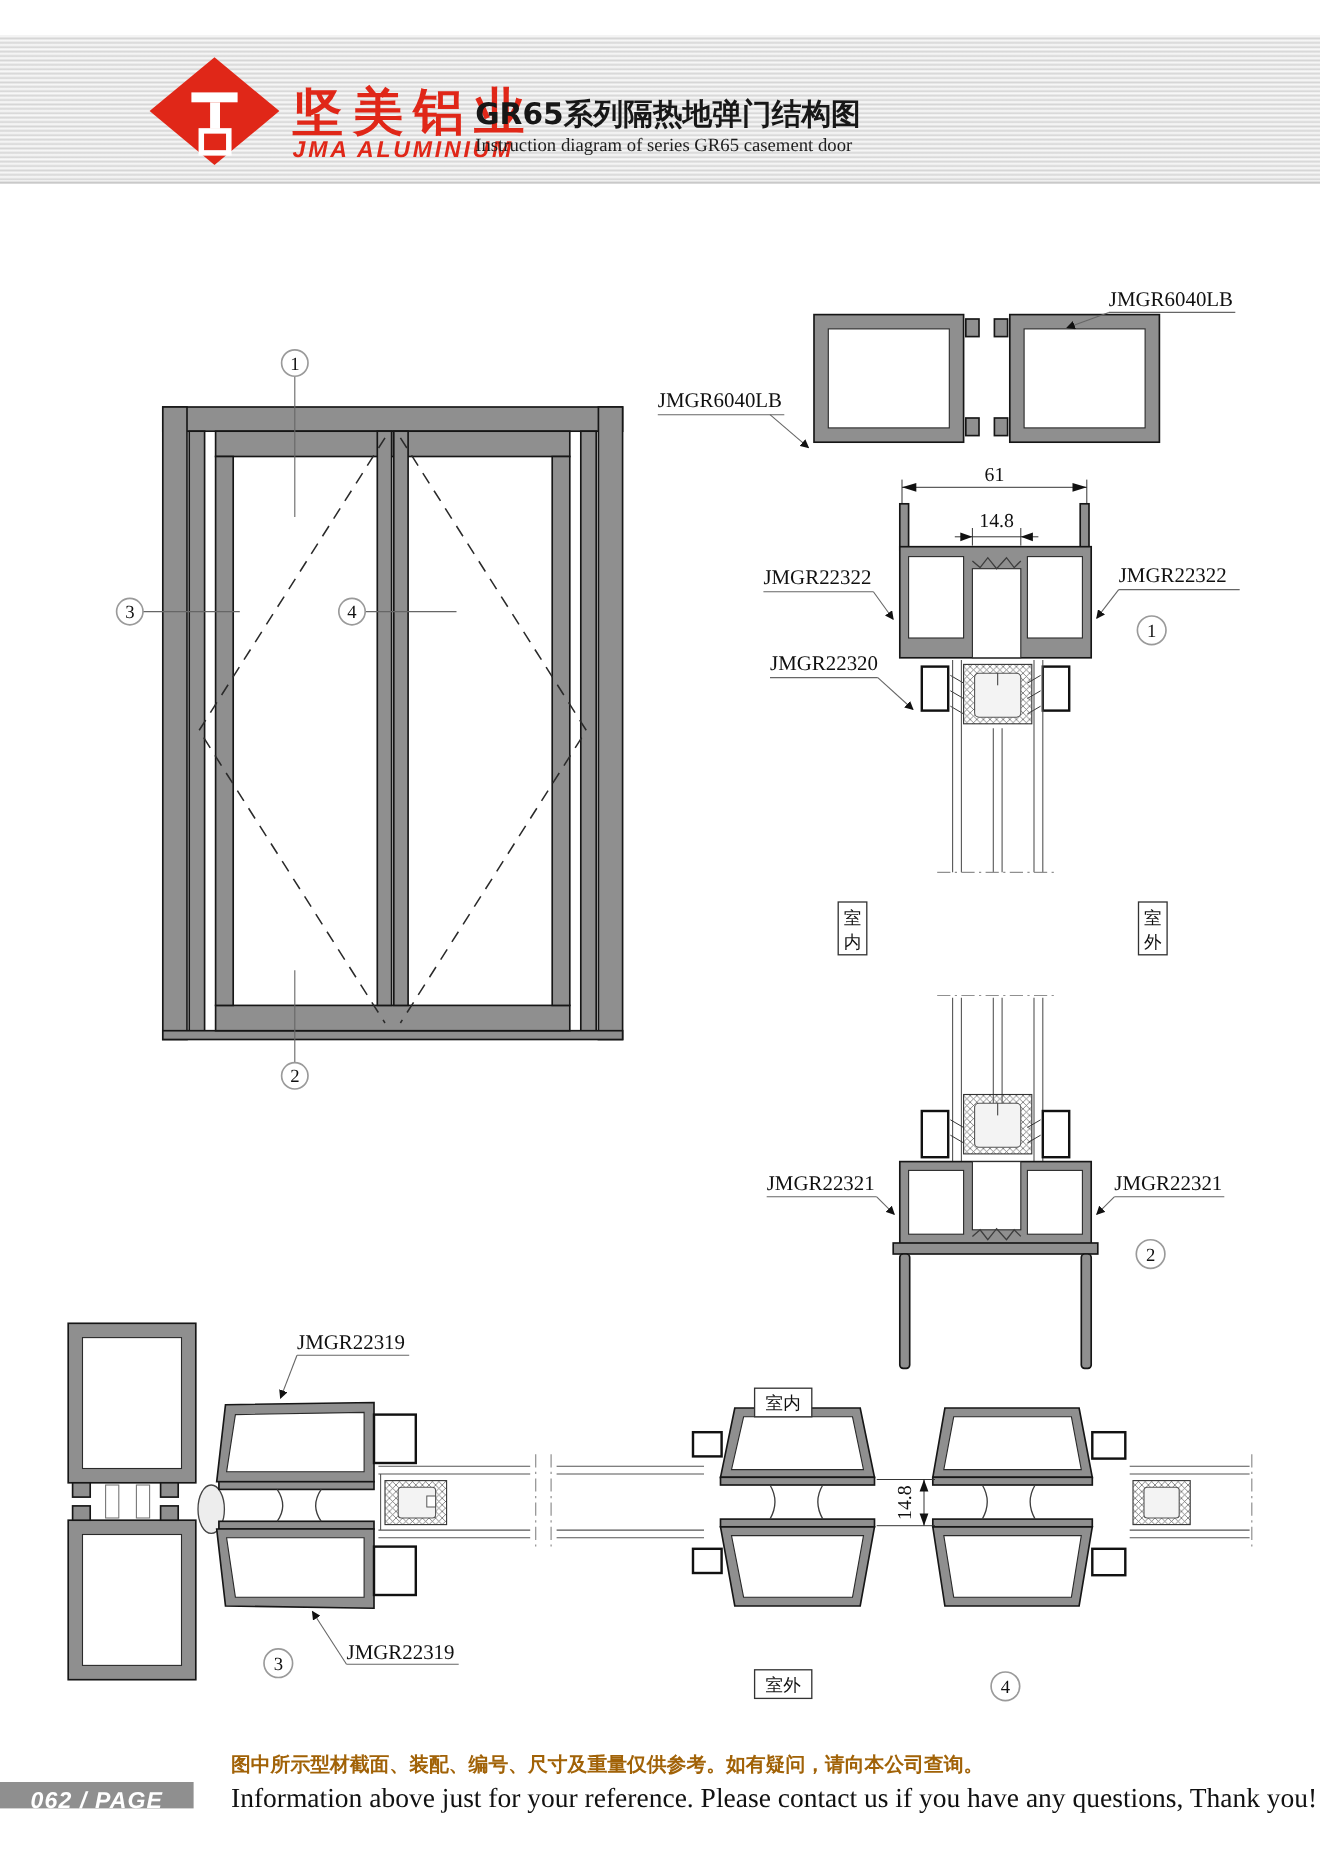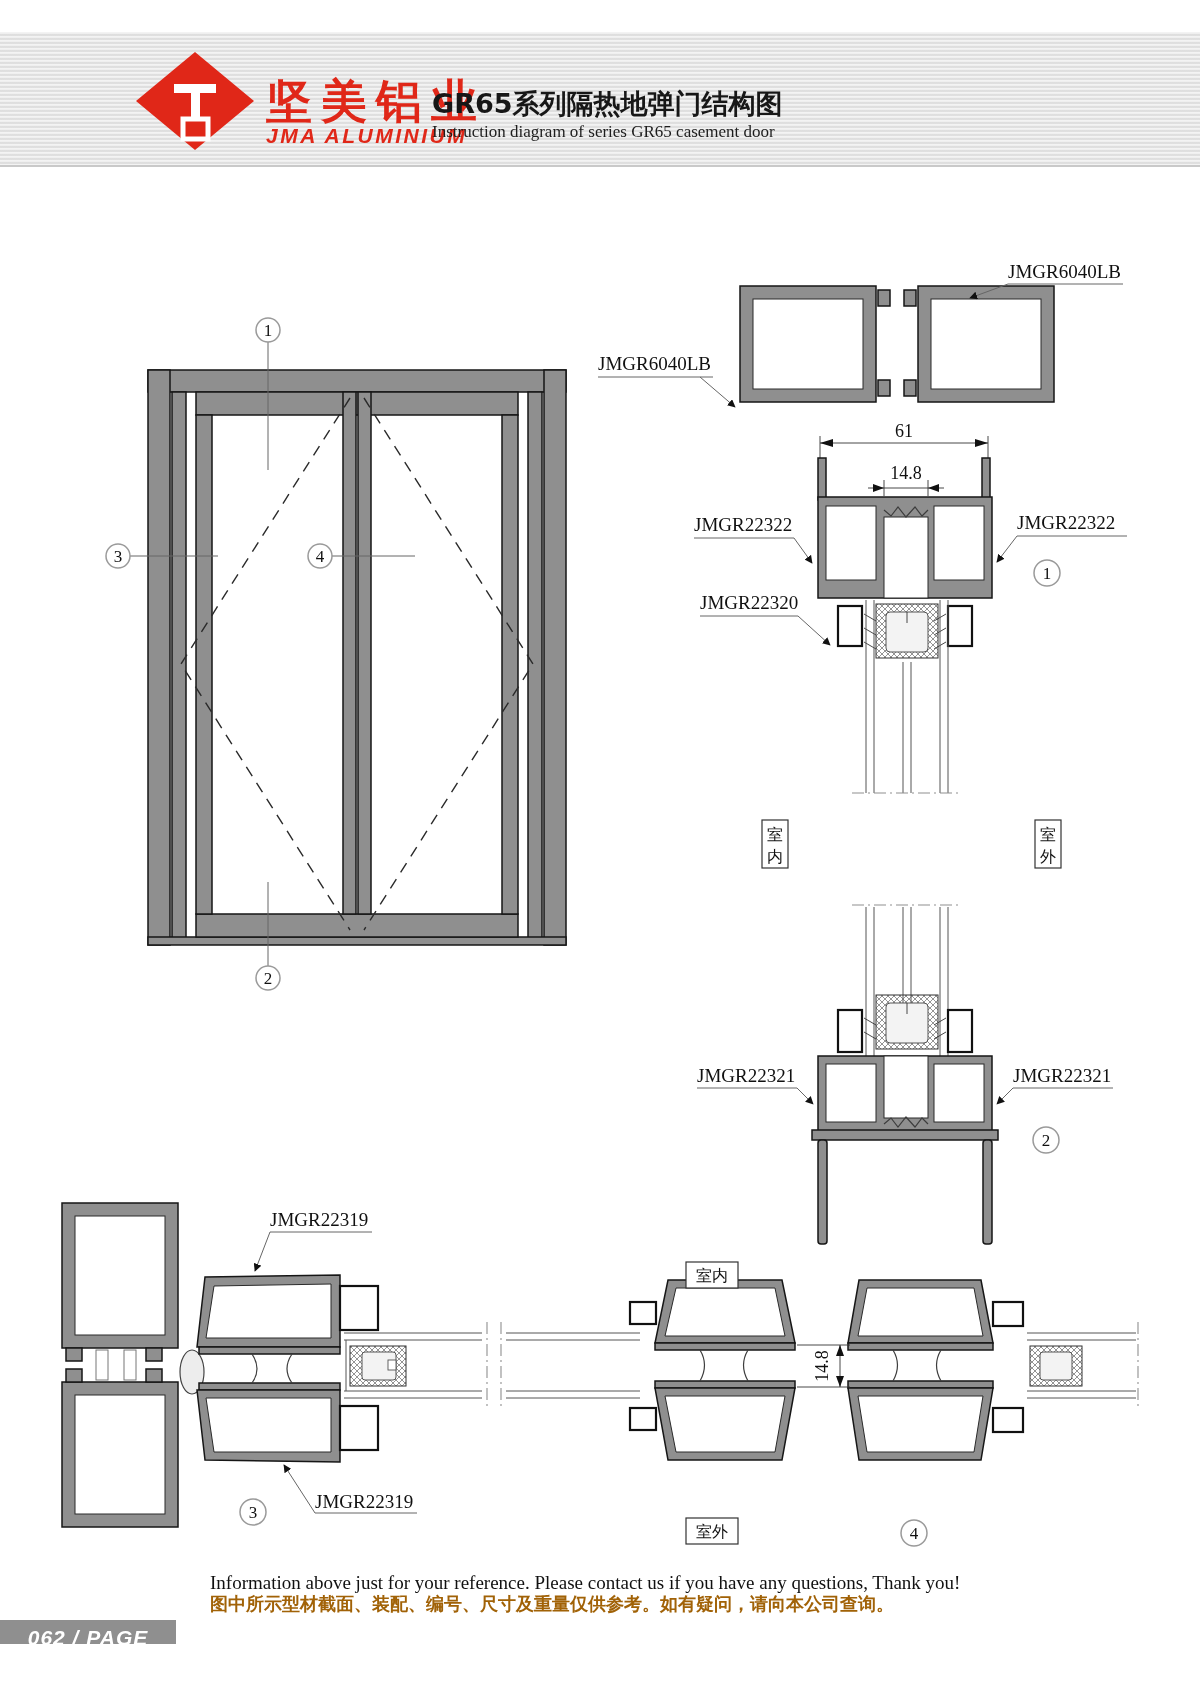--- a/index.html
+++ b/index.html
@@ -25,21 +25,21 @@
   .ldr{stroke:#666;stroke-width:1;fill:none;}
   .thin{stroke:#333;stroke-width:0.9;fill:none;}
   .glass{stroke:#555;stroke-width:1;fill:none;}
   .dashdot{stroke:#909090;stroke-width:1.1;fill:none;stroke-dasharray:12 4 2 4;}
   .zz{stroke:#3d3d3d;stroke-width:1.2;fill:none;}
   .co{fill:#fff;stroke:#9a9a9a;stroke-width:1.5;}
   .foam{fill:#f3f3f3;stroke:#555;stroke-width:1;}
   .page-badge{position:absolute;left:0;top:1620px;width:176px;height:24px;background:#8f8f8f;
     color:#fff;text-align:center;line-height:36px;font-weight:bold;font-style:italic;font-size:21px;letter-spacing:1px;}
   .footer-cn{position:absolute;left:210px;top:1592px;font-family:Liberation Mono, monospace;font-weight:600;font-size:18px;color:#a16207;}
-  .footer-en{position:absolute;left:210px;top:1572px;font-family:"Liberation Serif","DejaVu Serif",serif;font-size:19px;color:#111;text-align:right;}
+  .footer-en{position:absolute;left:210px;top:1622px;font-family:"Liberation Serif","DejaVu Serif",serif;font-size:25px;color:#111;text-align:right;}
 </style>
 </head>
 <body>
 
 <div class="top-strip"></div>
 <div class="header-band"></div>
 
 <svg class="logo-svg" width="1200" height="133" viewBox="0 32 1200 133">
   <g>
     <polygon points="195,52 254,101 195,150 136,101" fill="#e02718"></polygon>

